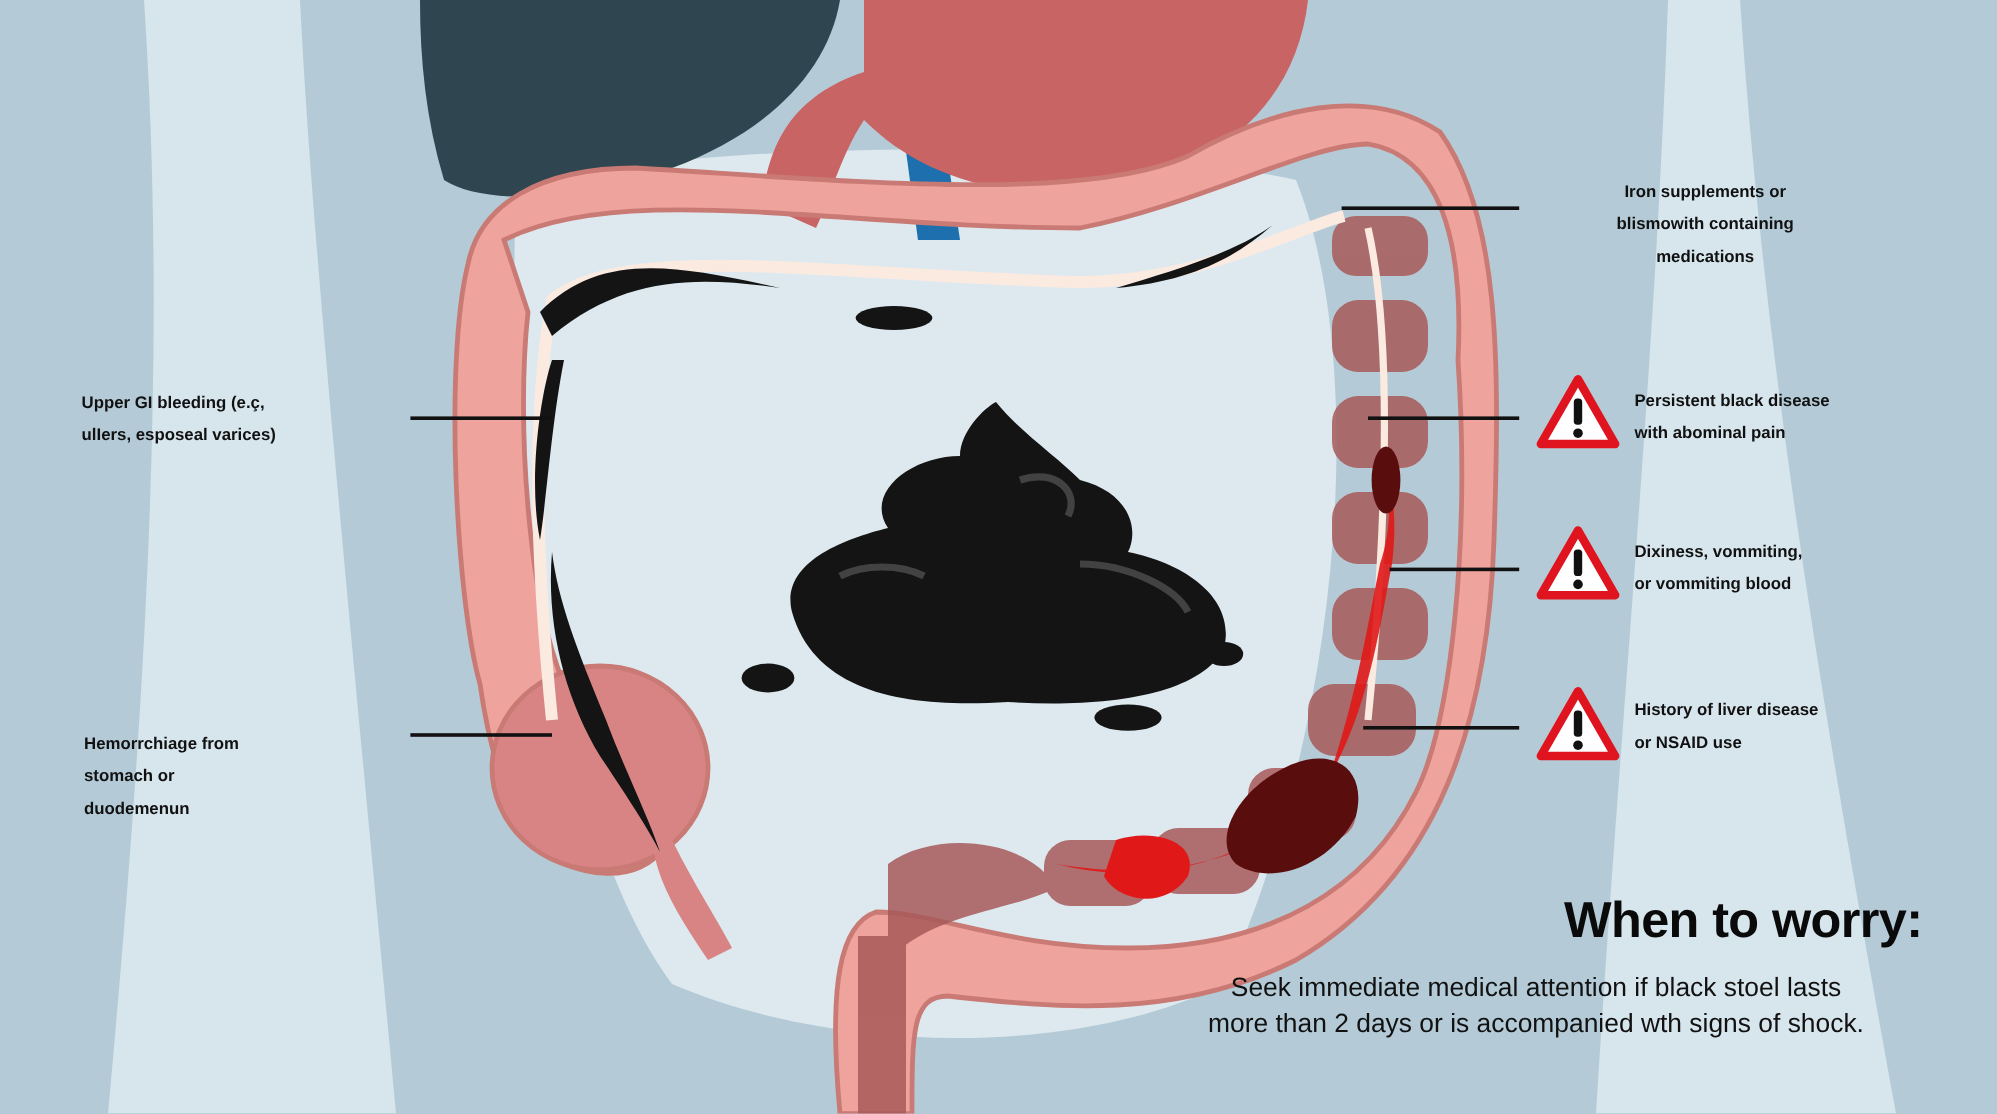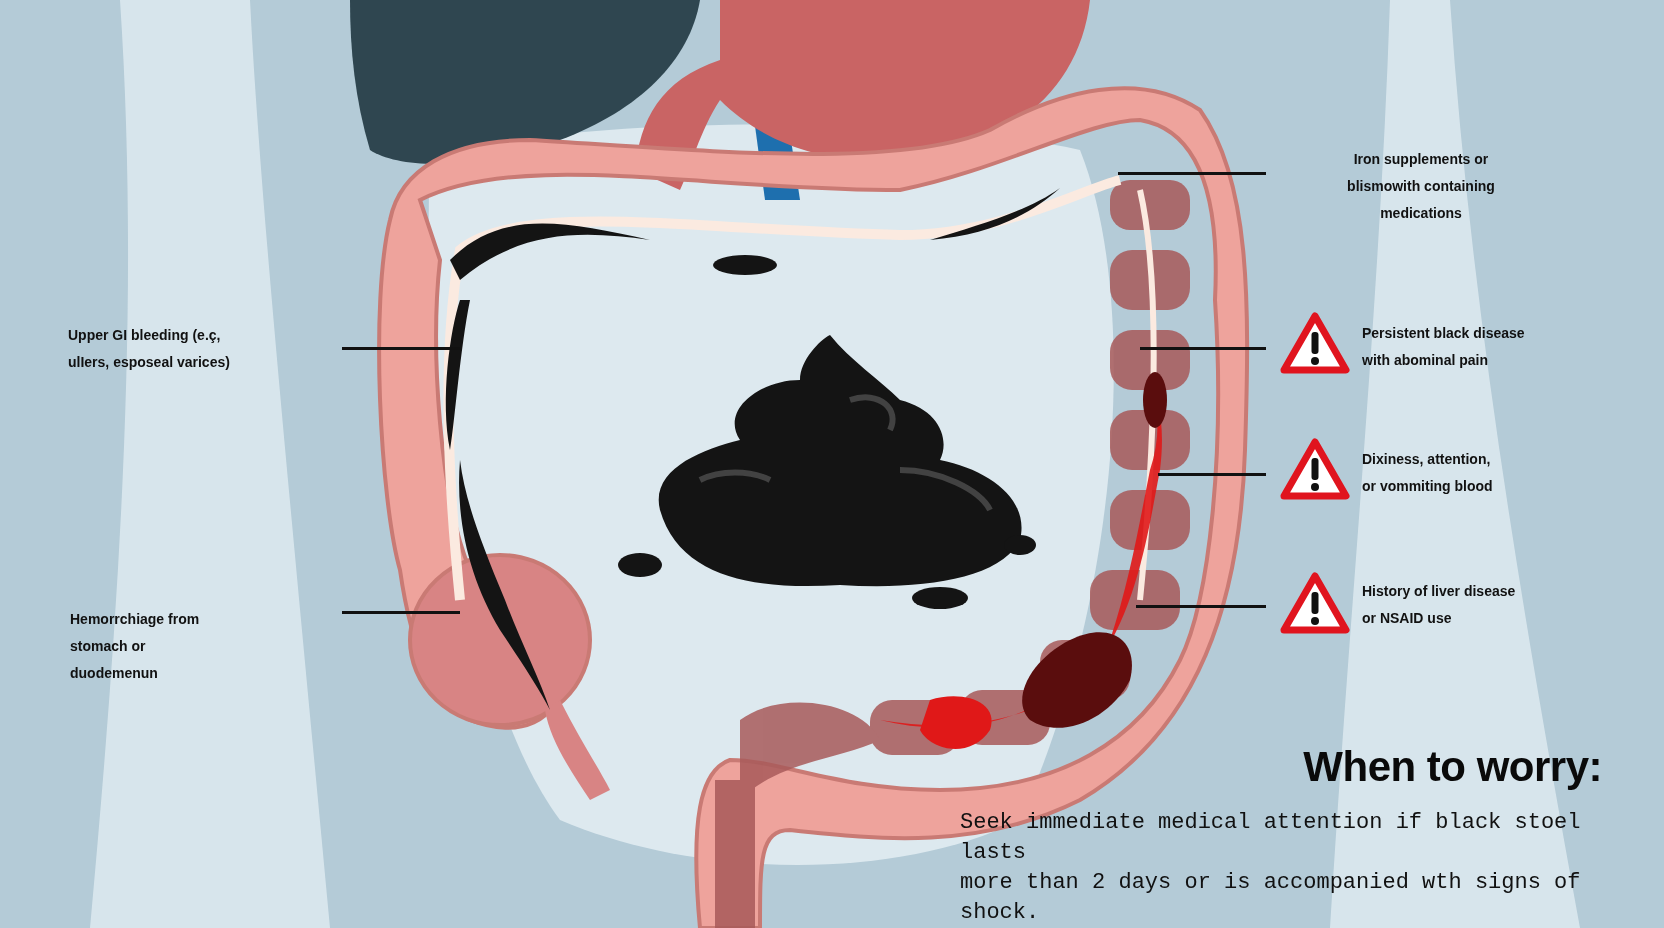--- a/index.html
+++ b/index.html
@@ -3,21 +3,21 @@
 <meta charset="utf-8">
 <style>
   html, body { margin:0; padding:0; }
   body { width:1664px; height:928px; position:relative; overflow:hidden; background:#b4cbd7; font-family:"Liberation Sans", sans-serif; }
   .bg-svg { position:absolute; left:0; top:0; }
   .label { position:absolute; color:#111; font-weight:bold; font-size:14px; line-height:27px; }
   .label.center { text-align:center; }
   .leader { position:absolute; height:3px; background:#111; }
   .warn { position:absolute; width:70px; height:64px; }
   .title { position:absolute; font-weight:bold; font-size:42px; color:#0a0a0a; right:62px; top:743px; letter-spacing:-0.5px; }
-  .sub { position:absolute; right:64px; top:808px; width:640px; text-align:left; font-size:22px; line-height:30px; color:#111;font-family:Liberation Mono, monospace; }
+  .sub { position:absolute; right:64px; top:808px; width:640px; text-align:center; font-size:22px; line-height:30px; color:#111; }
 </style>
 </head>
 <body>
 
 <svg class="bg-svg" width="1664" height="928" viewBox="0 0 1664 928">
 
   <path d="M120 0 L250 0 C260 200 290 500 330 928 L90 928 C120 600 140 300 120 0 Z" fill="#e3eef3" opacity="0.75"></path>
   <path d="M1390 0 L1450 0 C1470 300 1520 600 1580 928 L1330 928 C1350 600 1380 300 1390 0 Z" fill="#e3eef3" opacity="0.75"></path>
 
   <path d="M430 160 C520 120 900 110 1080 150 C1140 300 1120 600 1020 820 C900 880 700 880 560 820 C470 700 420 400 430 160 Z" fill="#dde9ef"></path>
@@ -108,21 +108,21 @@
   <div>Persistent black disease</div>
   <div>with abominal pain</div>
 </div>
 
 <svg class="warn" style="left:1280px; top:438px;" viewBox="0 0 70 64">
   <path d="M35 4 L66 58 L4 58 Z" fill="#fff" stroke="#e0141e" stroke-width="7" stroke-linejoin="round"></path>
   <rect x="31.5" y="20" width="7" height="22" rx="3" fill="#111"></rect>
   <circle cx="35" cy="49" r="4" fill="#111"></circle>
 </svg>
 <div class="label" style="left:1362px; top:446px;">
-  <div>Dixiness, attention,</div>
+  <div>Dixiness, vommiting,</div>
   <div>or vommiting blood</div>
 </div>
 
 <svg class="warn" style="left:1280px; top:572px;" viewBox="0 0 70 64">
   <path d="M35 4 L66 58 L4 58 Z" fill="#fff" stroke="#e0141e" stroke-width="7" stroke-linejoin="round"></path>
   <rect x="31.5" y="20" width="7" height="22" rx="3" fill="#111"></rect>
   <circle cx="35" cy="49" r="4" fill="#111"></circle>
 </svg>
 <div class="label" style="left:1362px; top:578px;">
   <div>History of liver disease</div>

